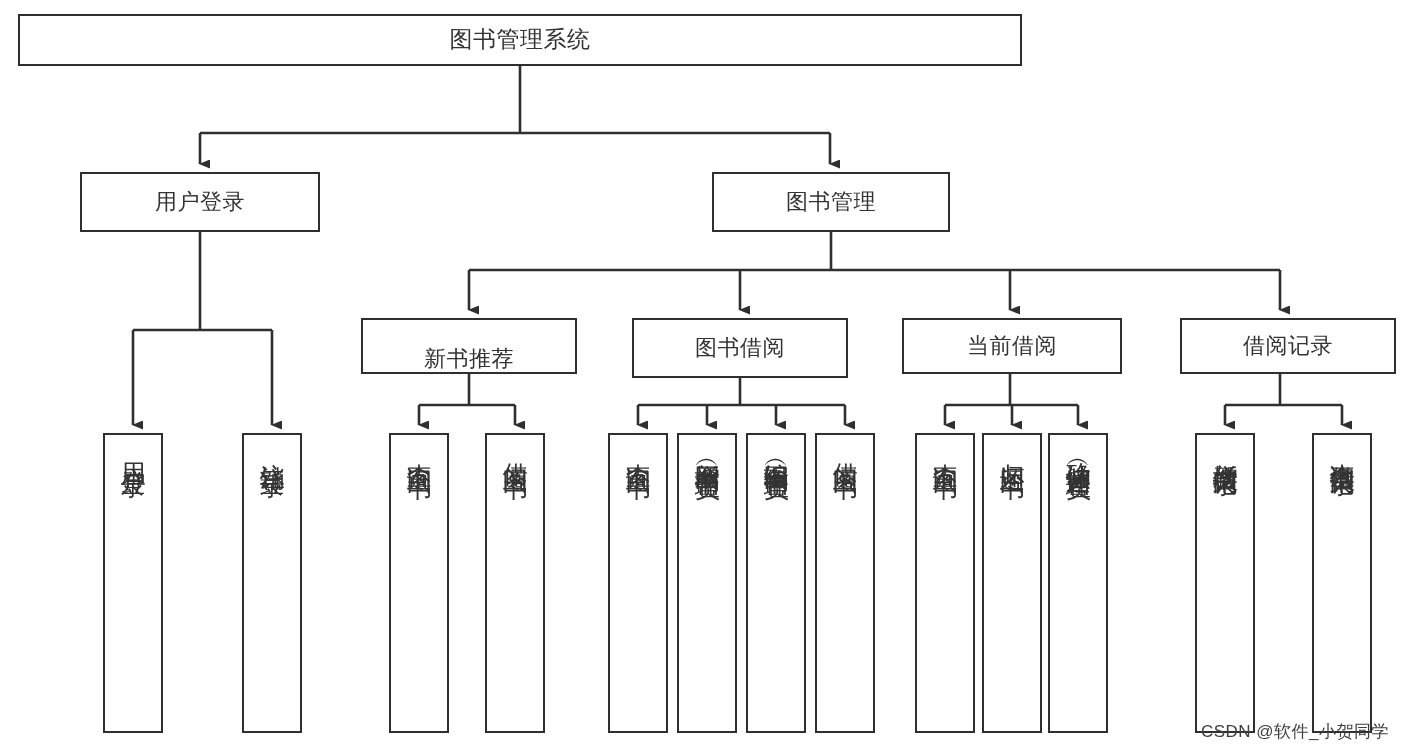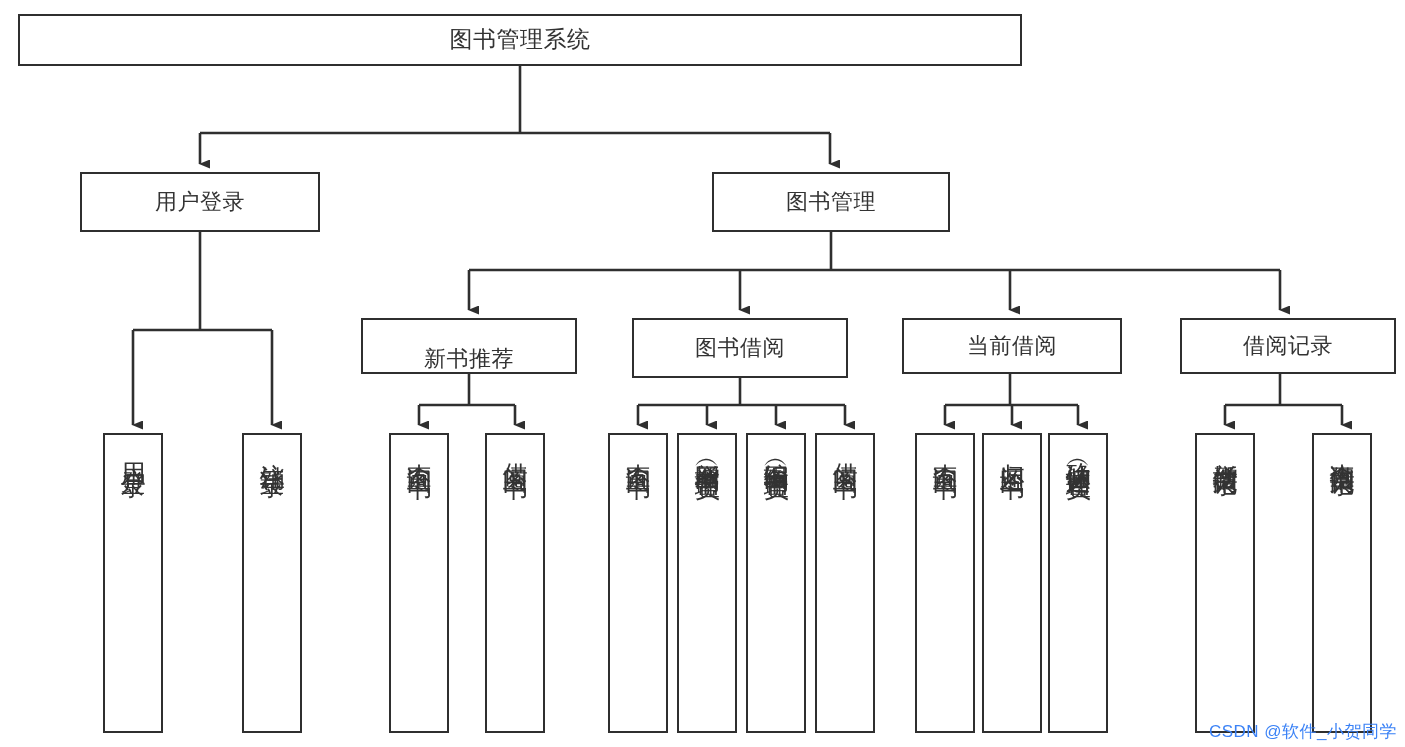--- a/index.html
+++ b/index.html
@@ -60,24 +60,24 @@
     font-size: 25px;
     line-height: 1.1;
     letter-spacing: 4px;
     white-space: nowrap;
   }
   .node.vert.tall .label {
     letter-spacing: 2px;
   }
   .watermark {
     position: absolute;
-    right: 8px;
+    right: 16px;
     bottom: 4px;
     font-size: 17px;
-    color: #3b82f6;
+    color: #404040;
     letter-spacing: 0.5px;
     white-space: nowrap;
   }
 </style>
 </head>
 <body>
 
 <div id="canvas">
 
   <svg class="links" viewBox="0 0 1405 747">

